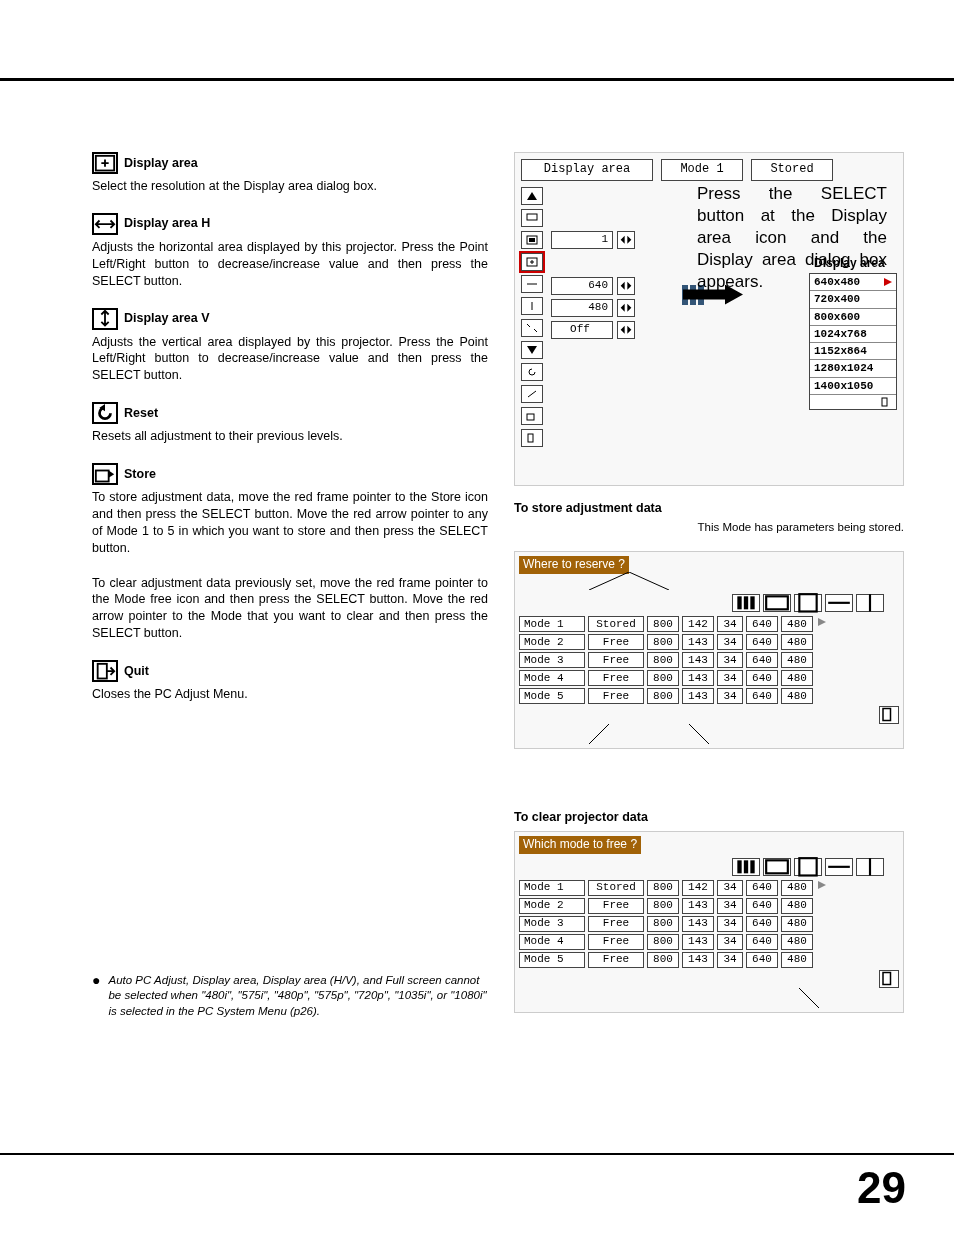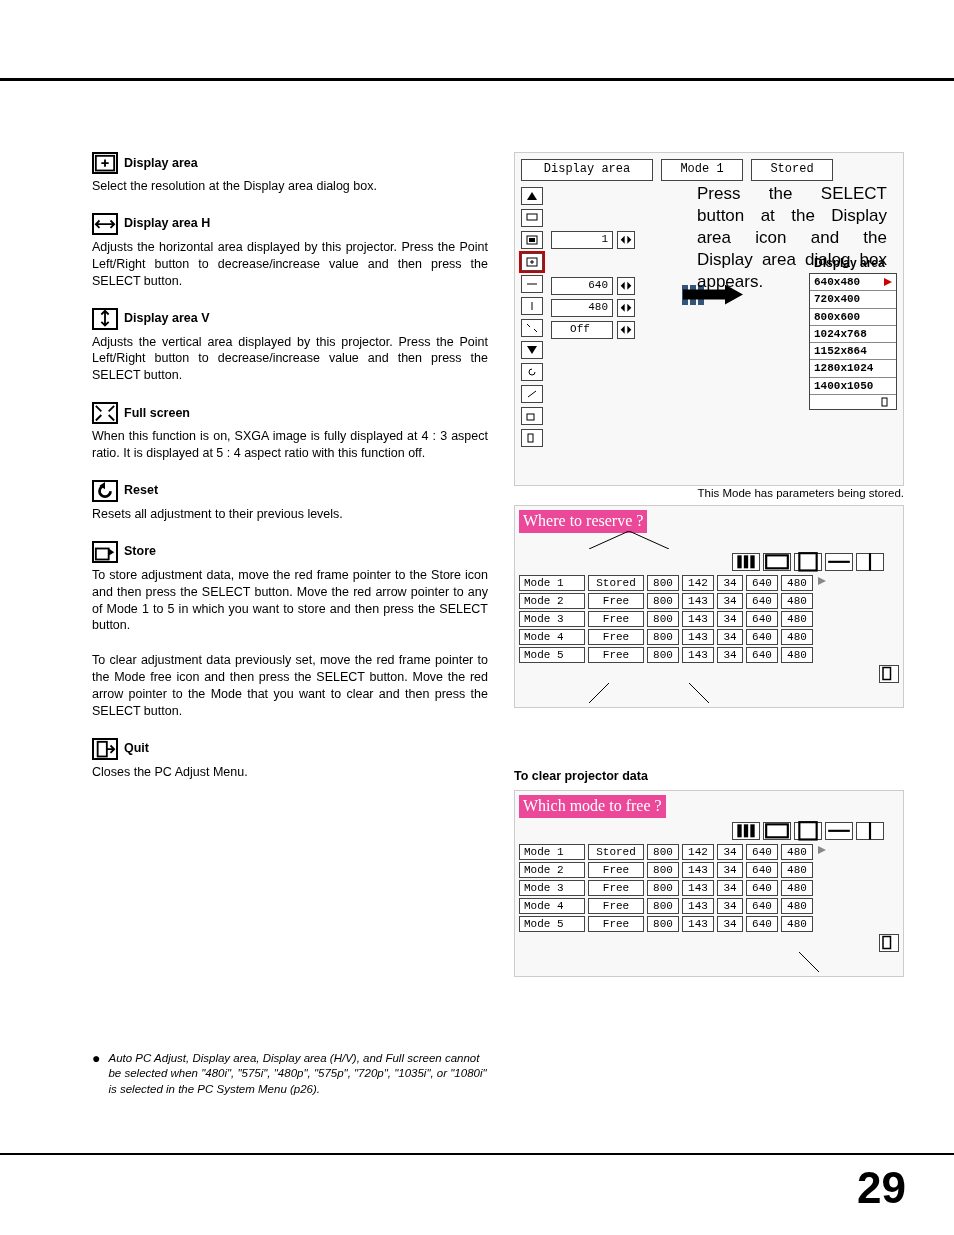--- a/index.html
+++ b/index.html
@@ -170,29 +170,29 @@
     border-bottom: 1px solid #888;
     padding: 1px 4px;
     display:flex;justify-content:space-between;align-items:center;font-weight:bold;
   }
   .reslist div:last-child { border-bottom: none; justify-content: flex-end; }
   .ptr {
     width:10px;height:10px; display:inline-block;
   }
 
   .section-title { font-weight: bold; font-size: 12.5px; margin: 14px 0 4px; }
-  .subcap { font-size: 11.5px; text-align: right; margin-bottom: 4px; }
+  .subcap { font-size: 11.5px; text-align: right; margin-bottom: 16px; }
 
   .tableblock {
     position: relative;
     padding-bottom: 10px;
   }
   .tbltitle {
-    background: #ec4899; color: #fff;
-    font-family: Liberation Serif, serif; font-size: 16px;
+    background: #a16207; color: #fff;
+    font-family: Liberation Sans, sans-serif; font-size: 12px;
     padding: 1px 4px;
     display: inline-block;
   }
   .headerrow {
     display: flex; gap: 3px; justify-content: flex-end;
     margin: 4px 0;
   }
   .hicon {
     width: 26px; height: 16px; border: 1px solid #444; background:#fff;
     display:flex;align-items:center;justify-content:center;
@@ -271,31 +271,20 @@
           <div class="icon-box">
               <svg viewBox="0 0 12 10">
                 <path d="M6 1v8M4 3l2-2 2 2M4 7l2 2 2-2" stroke="#000" fill="none" stroke-width="1"></path>
               </svg>
             </div>
           <span class="title">Display area V</span>
         </div>
         <div class="body">Adjusts the vertical area displayed by this projector.  Press the Point Left/Right button to decrease/increase value and then press the SELECT button.</div>
       </div>
 
-      <div class="item">
-        <div class="head">
-          <div class="icon-box">
-              <svg viewBox="0 0 12 10">
-                <path d="M1 1l3 3M11 1l-3 3M1 9l3-3M11 9l-3-3" stroke="#000" stroke-width="1"></path>
-              </svg>
-            </div>
-          <span class="title">Full screen</span>
-        </div>
-        <div class="body">When this function is on, SXGA image is fully displayed at 4 : 3 aspect ratio.  It is displayed at 5 : 4 aspect ratio with this function off.</div>
-      </div>
 
       <div class="item">
         <div class="head">
           <div class="icon-box">
               <svg viewBox="0 0 12 10">
                 <path d="M9 5a3 3 0 1 1-3-3" stroke="#000" fill="none" stroke-width="1.5"></path>
                 <path d="M6 0l0 4-3-2z" fill="#000"></path>
               </svg>
             </div>
           <span class="title">Reset</span>
@@ -486,20 +475,21 @@
               <span>1400x1050</span>
             </div>
           <div>
               <svg width="12" height="12" viewBox="0 0 12 10">
                 <rect x="2" y="1" width="5" height="8" fill="none" stroke="#000"></rect>
               </svg>
             </div>
         </div>
       </div>
 
+      <div class="section-title">To store adjustment data</div>
       <div class="subcap">This Mode has parameters being stored.</div>
       <div class="tableblock" style="border:1px solid #ccc;background:#f8f8f8;padding:4px;">
         <div class="tbltitle">Where to reserve ?</div>
         <svg width="100" height="18" style="display:block;margin-left:70px;margin-top:-2px;">
             <path d="M0 18 L40 0 L80 18" stroke="#000" fill="none"></path>
           </svg>
         <div class="headerrow">
           <div class="hicon">
               <svg viewBox="0 0 12 10">
                 <rect x="2" y="2" width="2" height="6" fill="#000"></rect>

